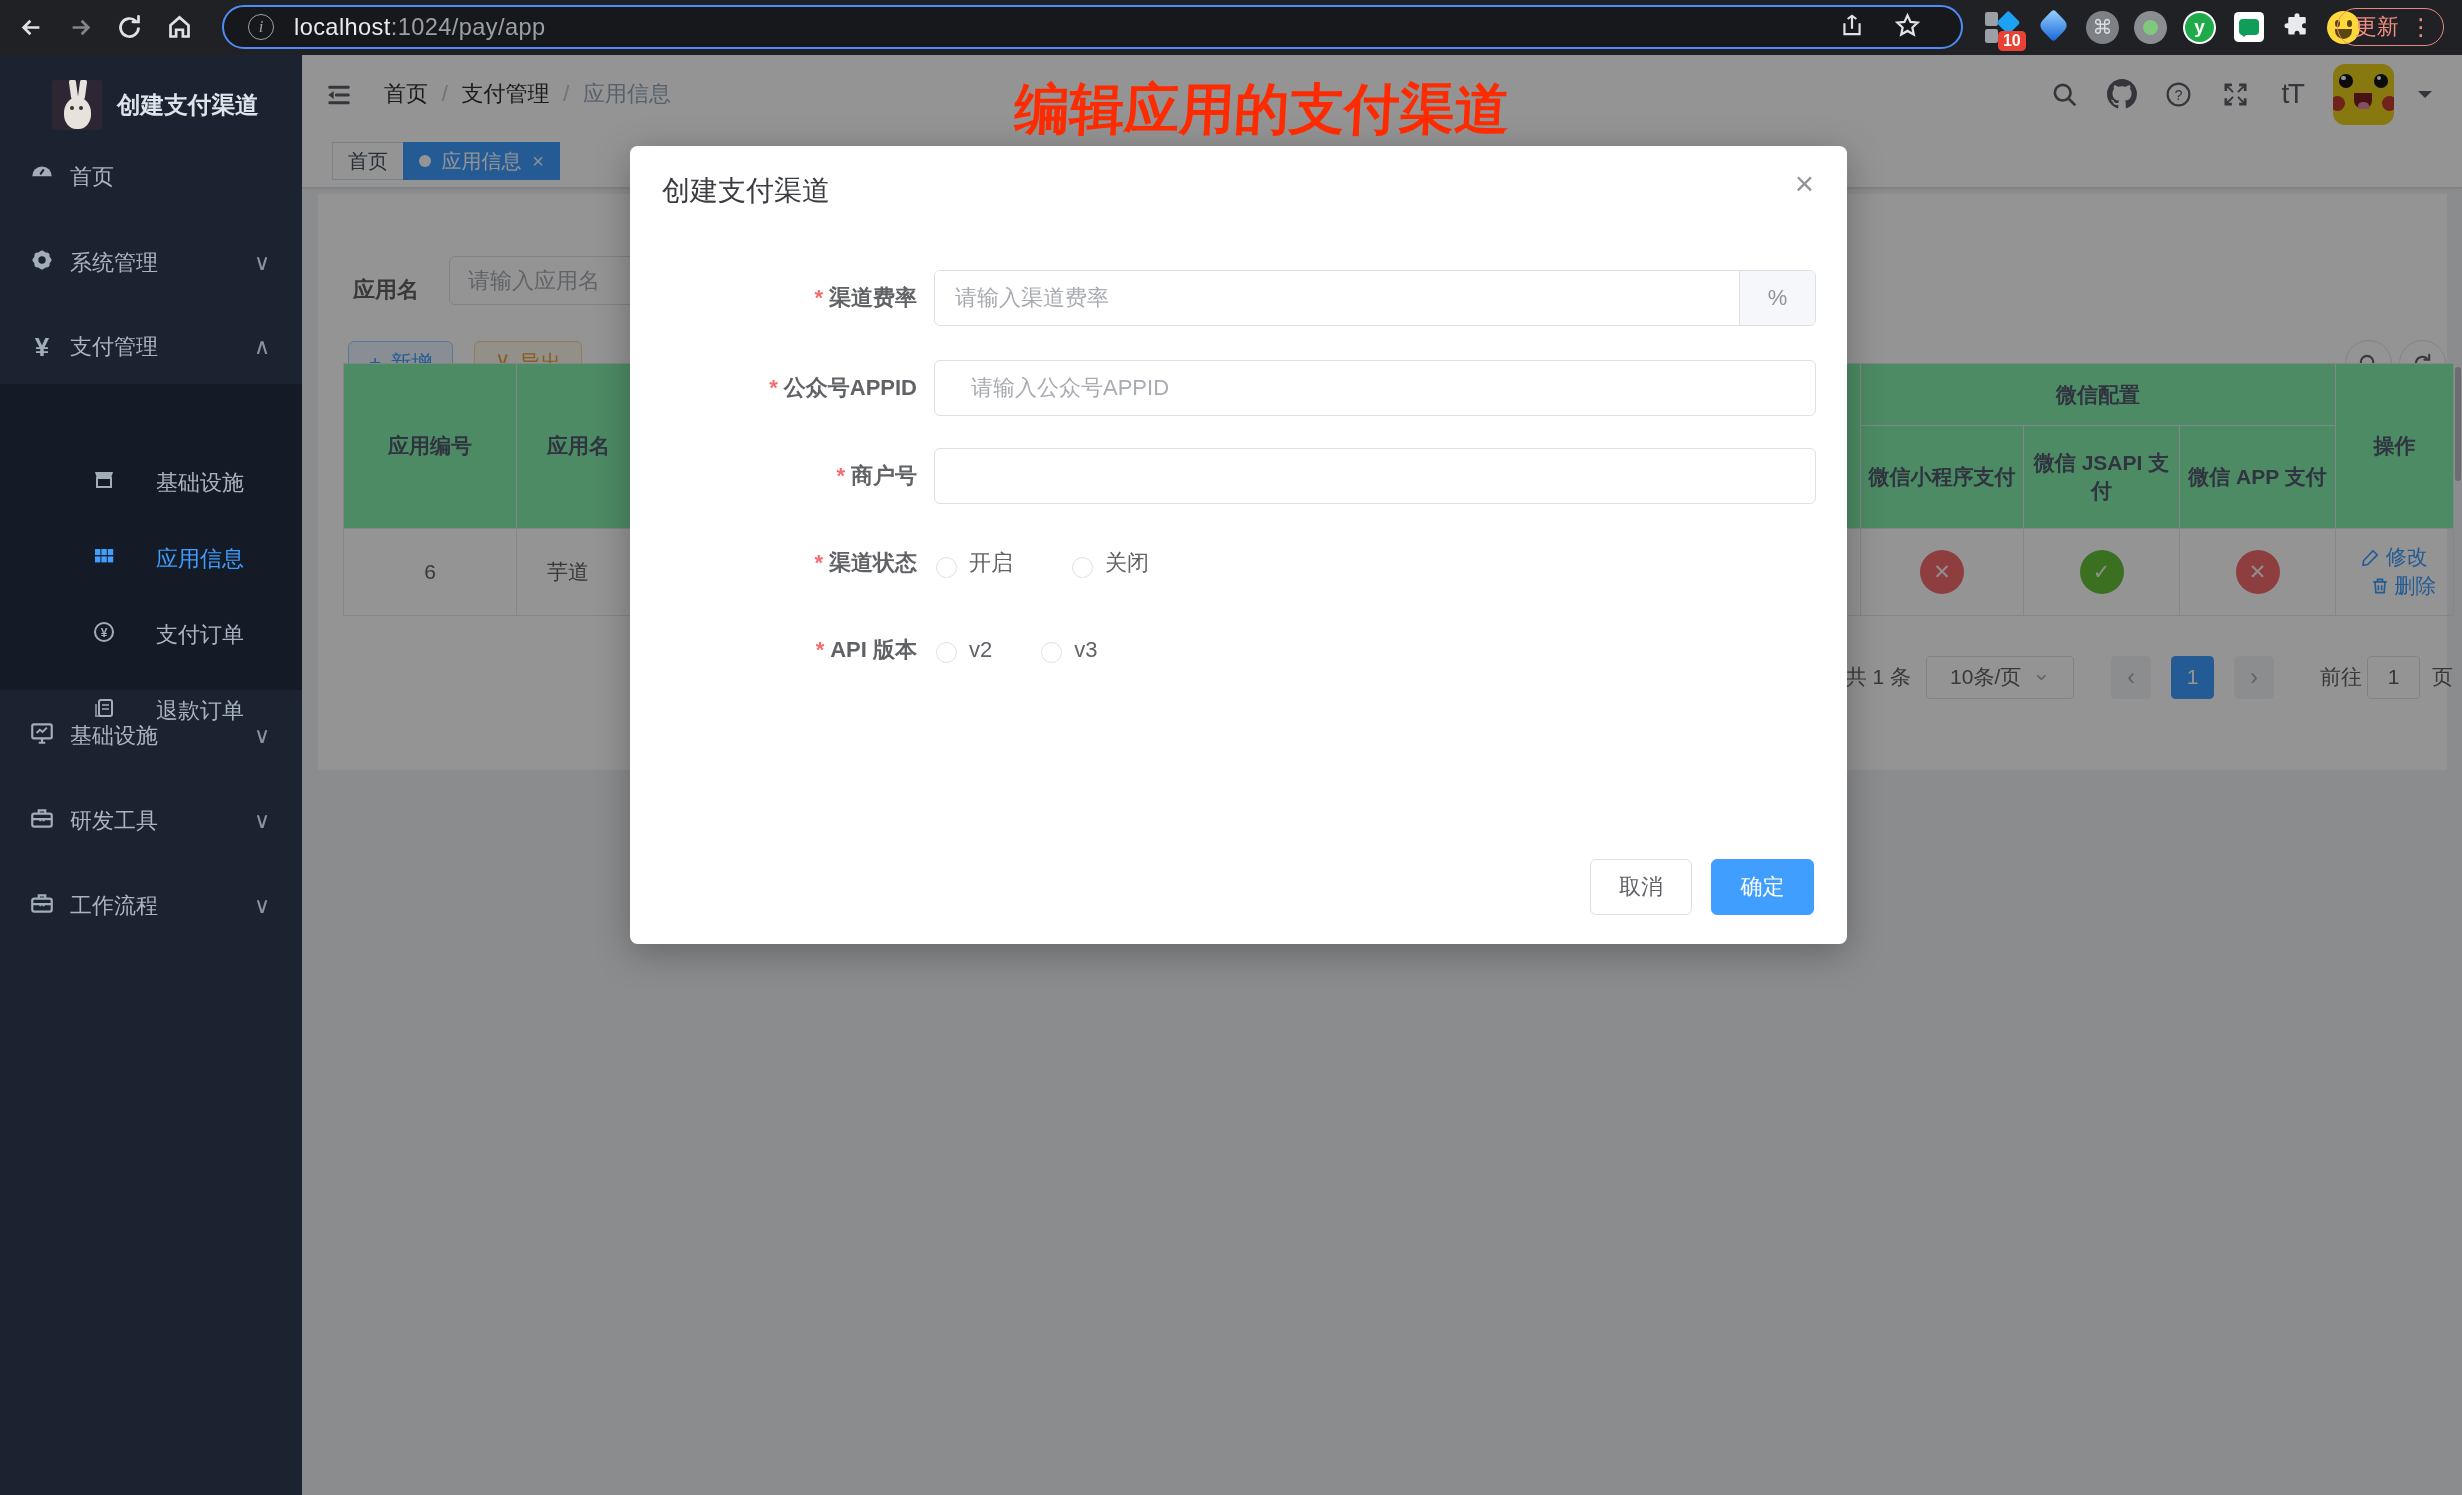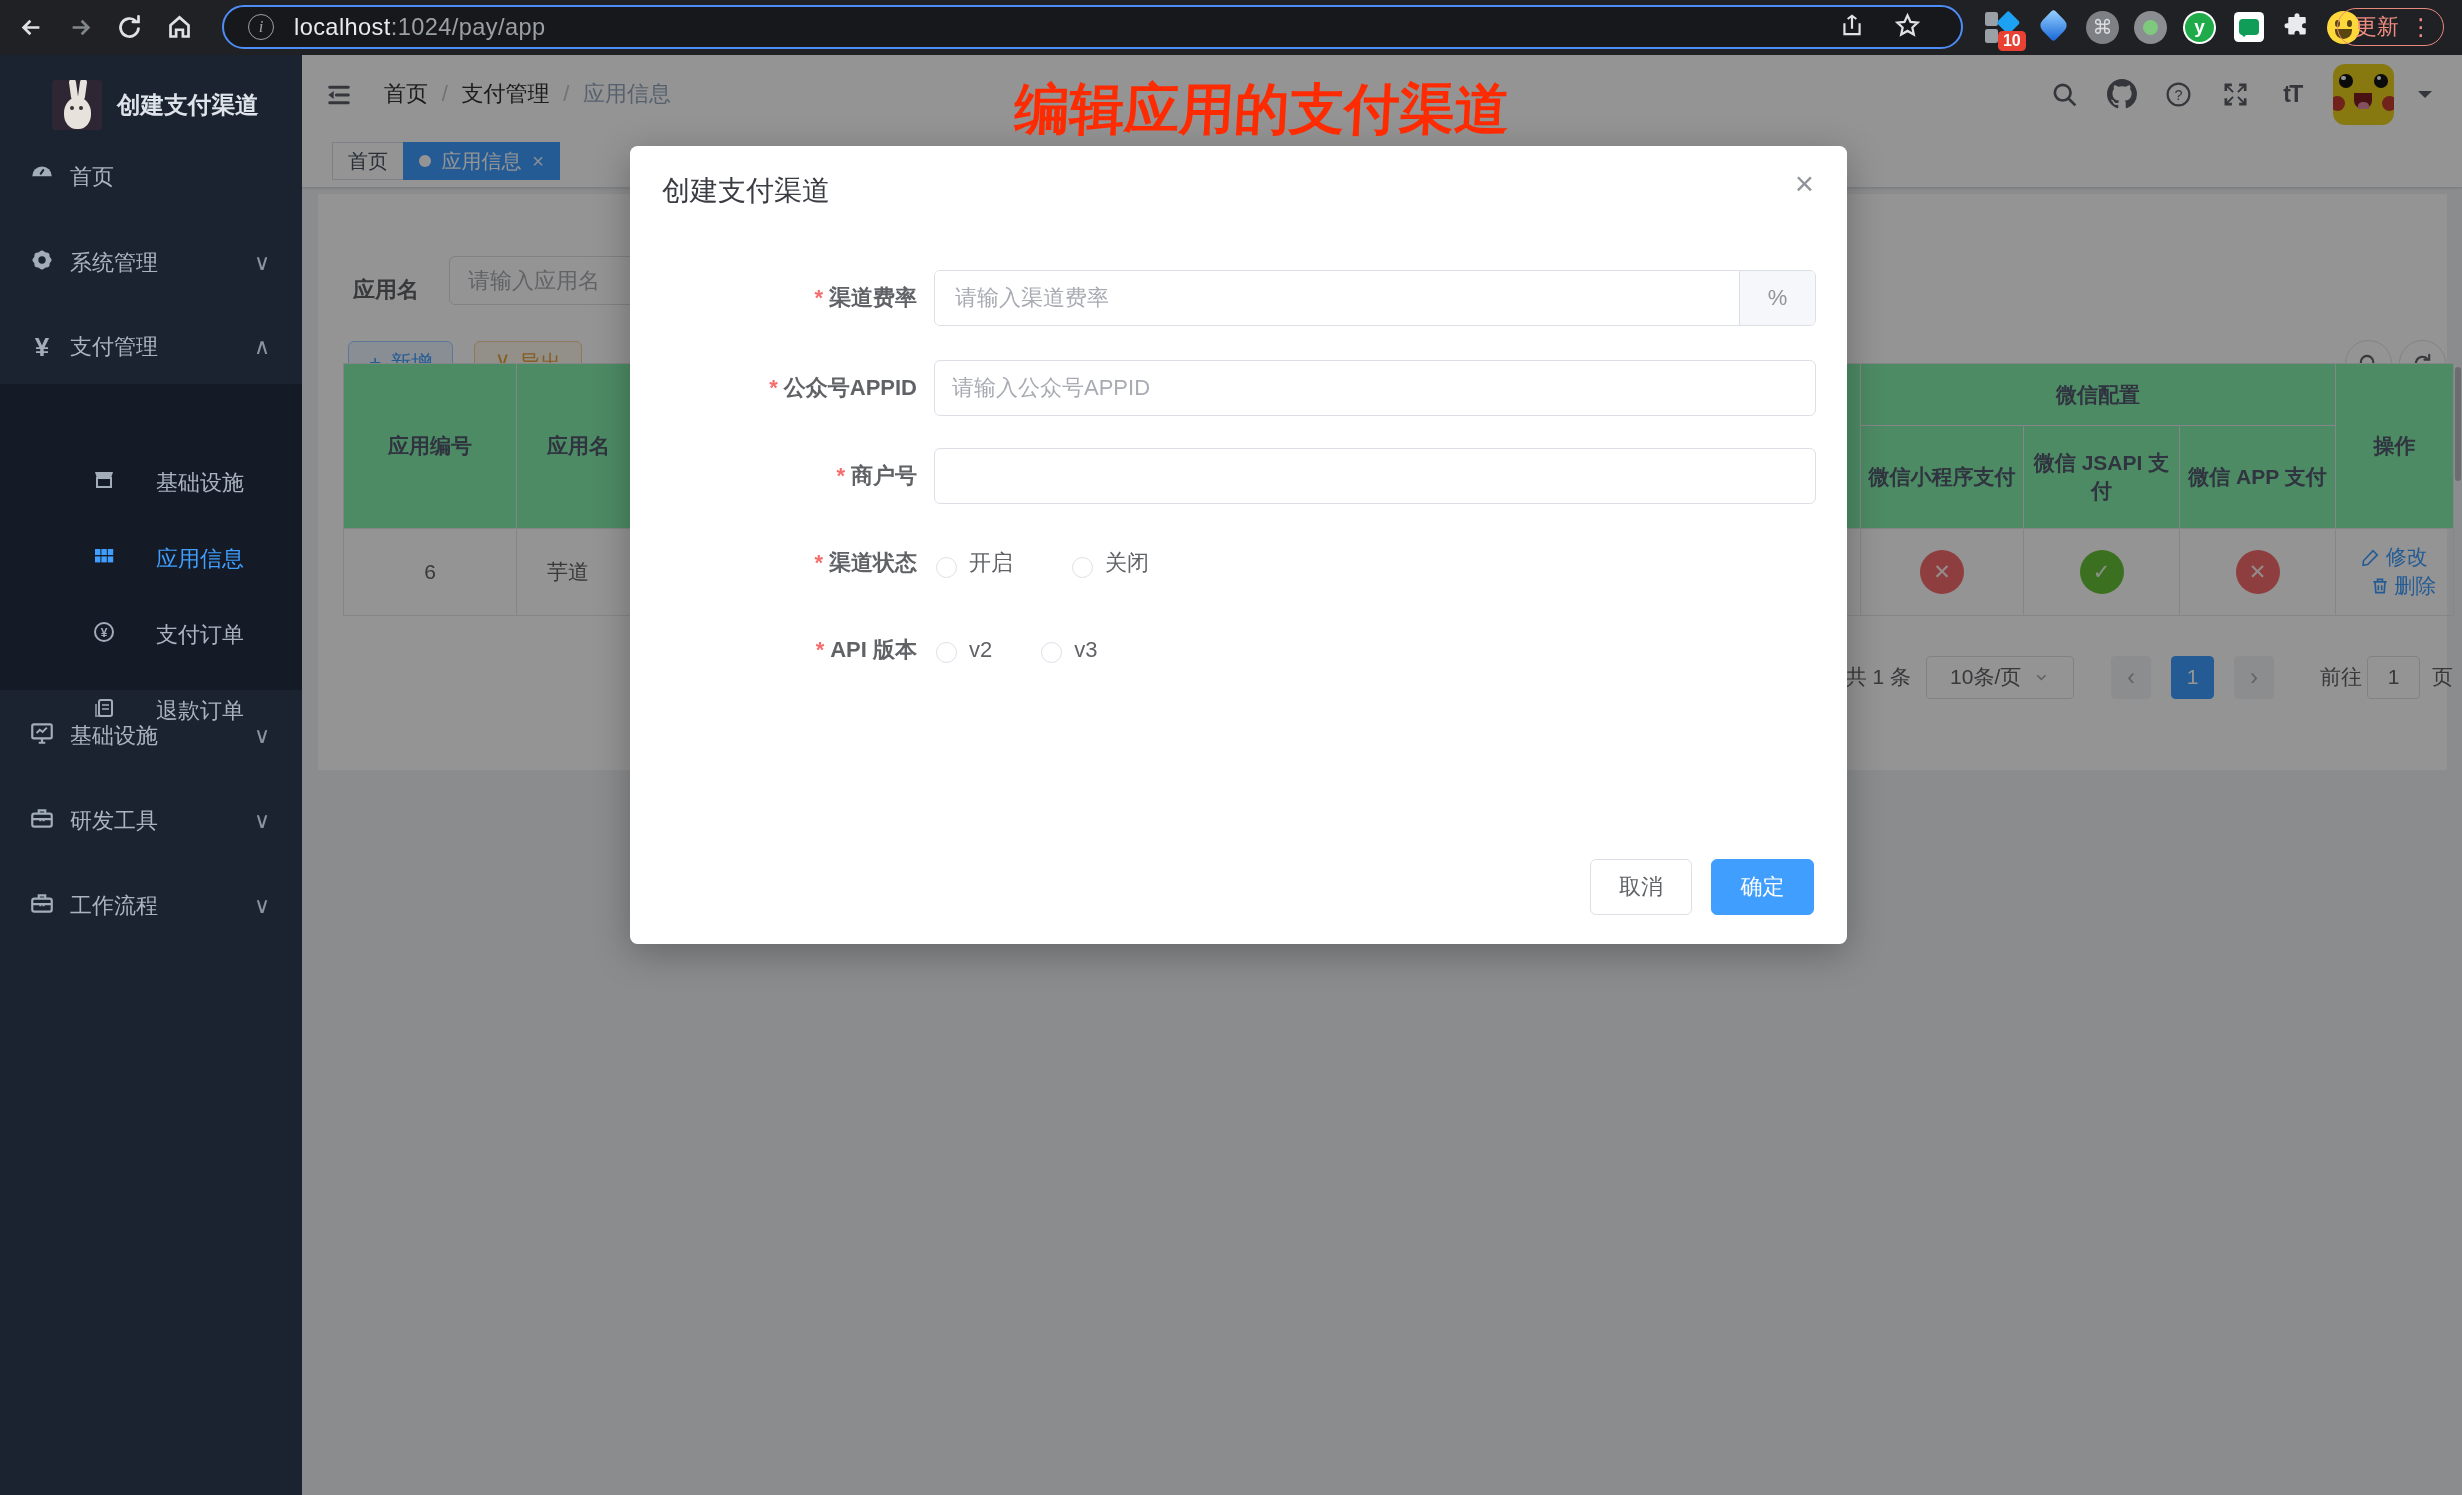--- a/index.html
+++ b/index.html
@@ -62,21 +62,21 @@
   
   .main { position:absolute; left:302px; top:55px; width:2160px; height:1440px; background:#f0f2f5; }
   .navbar { position:absolute; left:0; top:0; width:100%; height:78px; background:#fff; box-shadow:0 0.8px 3px rgba(0,21,41,.08); }
   .hamburger { position:absolute; left:21px; top:23.6px; width:32px; height:32px; color:#5a5e66; cursor:pointer; }
   .crumb { position:absolute; left:82px; top:0; height:78px; display:flex; align-items:center; font-size:22px; gap:13.7px; }
   .crumb .c { color:#303133; }
   .crumb .sep { color:#c0c4cc; }
   .crumb .last { color:#97a8be; }
   .nav-right { position:absolute; right:30px; top:0; height:78px; display:flex; align-items:center; gap:24px; color:#5a5e66; }
   .nav-right .nico { width:33px; height:33px; display:flex; align-items:center; justify-content:center; cursor:pointer; }
-  .tt { font-size:23px; font-weight:bold; letter-spacing:-1.5px; }
+  .tt { font-size:28px; font-weight:normal; letter-spacing:-1.5px; }
   .pika { width:61px; height:61px; border-radius:12px; background:#e8cf1d; position:relative; overflow:hidden; cursor:pointer; }
   .pika .eye { position:absolute; top:10.6px; width:13.7px; height:13.7px; background:#141414; border-radius:50%; }
   .pika .eye:after { content:""; position:absolute; left:2.3px; top:1.5px; width:4.6px; height:4.6px; background:#fff; border-radius:50%; }
   .pika .cheek { position:absolute; top:32px; width:15px; height:15px; background:#c33b2e; border-radius:50%; }
   .pika .mouth { position:absolute; left:21px; top:29px; width:18px; height:16.7px; background:#7e1f1f; border-radius:0 0 50% 50%; }
   .pika .tongue { position:absolute; left:25px; top:38px; width:10.6px; height:7.6px; background:#e08ca4; border-radius:50% 50% 0 0; }
   .caret-down { width:0; height:0; border:7.6px solid transparent; border-top-color:#5a5e66; margin-top:7.6px; cursor:pointer; }
 
   .tagbar { position:absolute; left:0; top:78px; width:100%; height:55px; background:#fff; border-bottom:0.8px solid #d8dce5; box-shadow:0 0.8px 2.3px rgba(0,0,0,.12); }
   .tag { position:absolute; top:9px; height:38px; display:flex; align-items:center; padding:0 15px; font-size:20px; border:0.8px solid #d8dce5; background:#fff; color:#495060; cursor:pointer; }
@@ -114,21 +114,21 @@
   .scroll-thumb { position:absolute; right:1.5px; top:312px; width:6px; height:114px; background:#b9bcc2; border-radius:3px; }
 
   
   .overlay { position:absolute; left:302px; top:55px; width:2160px; height:1440px; background:rgba(0,0,0,.42); z-index:30; }
   .dialog { position:absolute; left:630px; top:146px; width:1217px; height:798px; background:#fff; border-radius:7.6px; box-shadow:0 9px 37px rgba(0,0,0,.28); z-index:40; }
   .dlg-title { position:absolute; left:32px; top:26px; font-size:28px; color:#3a3c42; }
   .dlg-close { position:absolute; right:33px; top:21px; font-size:33px; color:#909399; cursor:pointer; line-height:1; }
   .frow { position:absolute; left:0; width:1186px; height:56px; }
   .flabel { position:absolute; left:0; top:0; width:287px; height:56px; display:flex; align-items:center; justify-content:flex-end; font-size:22px; color:#606266; font-weight:600; }
   .req { color:#f56c6c; margin-right:6px; font-size:22px; }
-  .finput { position:absolute; left:304px; top:0; width:882px; height:56px; border:1.5px solid #dcdfe6; border-radius:6px; background:#fff; font-size:22px; color:#606266; padding:0 17px; }
+  .finput { position:absolute; left:304px; top:0; width:882px; height:56px; border:1.5px solid #dcdfe6; border-radius:6px; background:#fff; font-size:22px; color:#606266; padding:0 36px; }
   .finput::placeholder { color:#a8abb2; }
   .input-group { position:absolute; left:304px; top:0; width:882px; height:56px; border:1.5px solid #dcdfe6; border-radius:6px; overflow:hidden; display:flex; }
   .input-group input { flex:1; border:none; outline:none; font-size:22px; color:#606266; padding:0 20px; }
   .input-group input::placeholder { color:#a8abb2; }
   .suffix { width:76px; background:#f5f7fa; border-left:1.5px solid #dcdfe6; display:flex; align-items:center; justify-content:center; color:#909399; font-size:22px; }
   .radios { position:absolute; left:306px; top:0; height:56px; display:flex; align-items:center; }
   .radio { display:flex; align-items:flex-end; cursor:pointer; }
   .radio .rc { width:21px; height:21px; border:1.5px solid #dcdfe6; border-radius:50%; background:#fff; }
   .radio .rl { margin-left:12px; font-size:22px; color:#606266; }
   .dlg-btn { position:absolute; height:56px; border-radius:6px; font-size:22px; display:flex; align-items:center; justify-content:center; cursor:pointer; }

